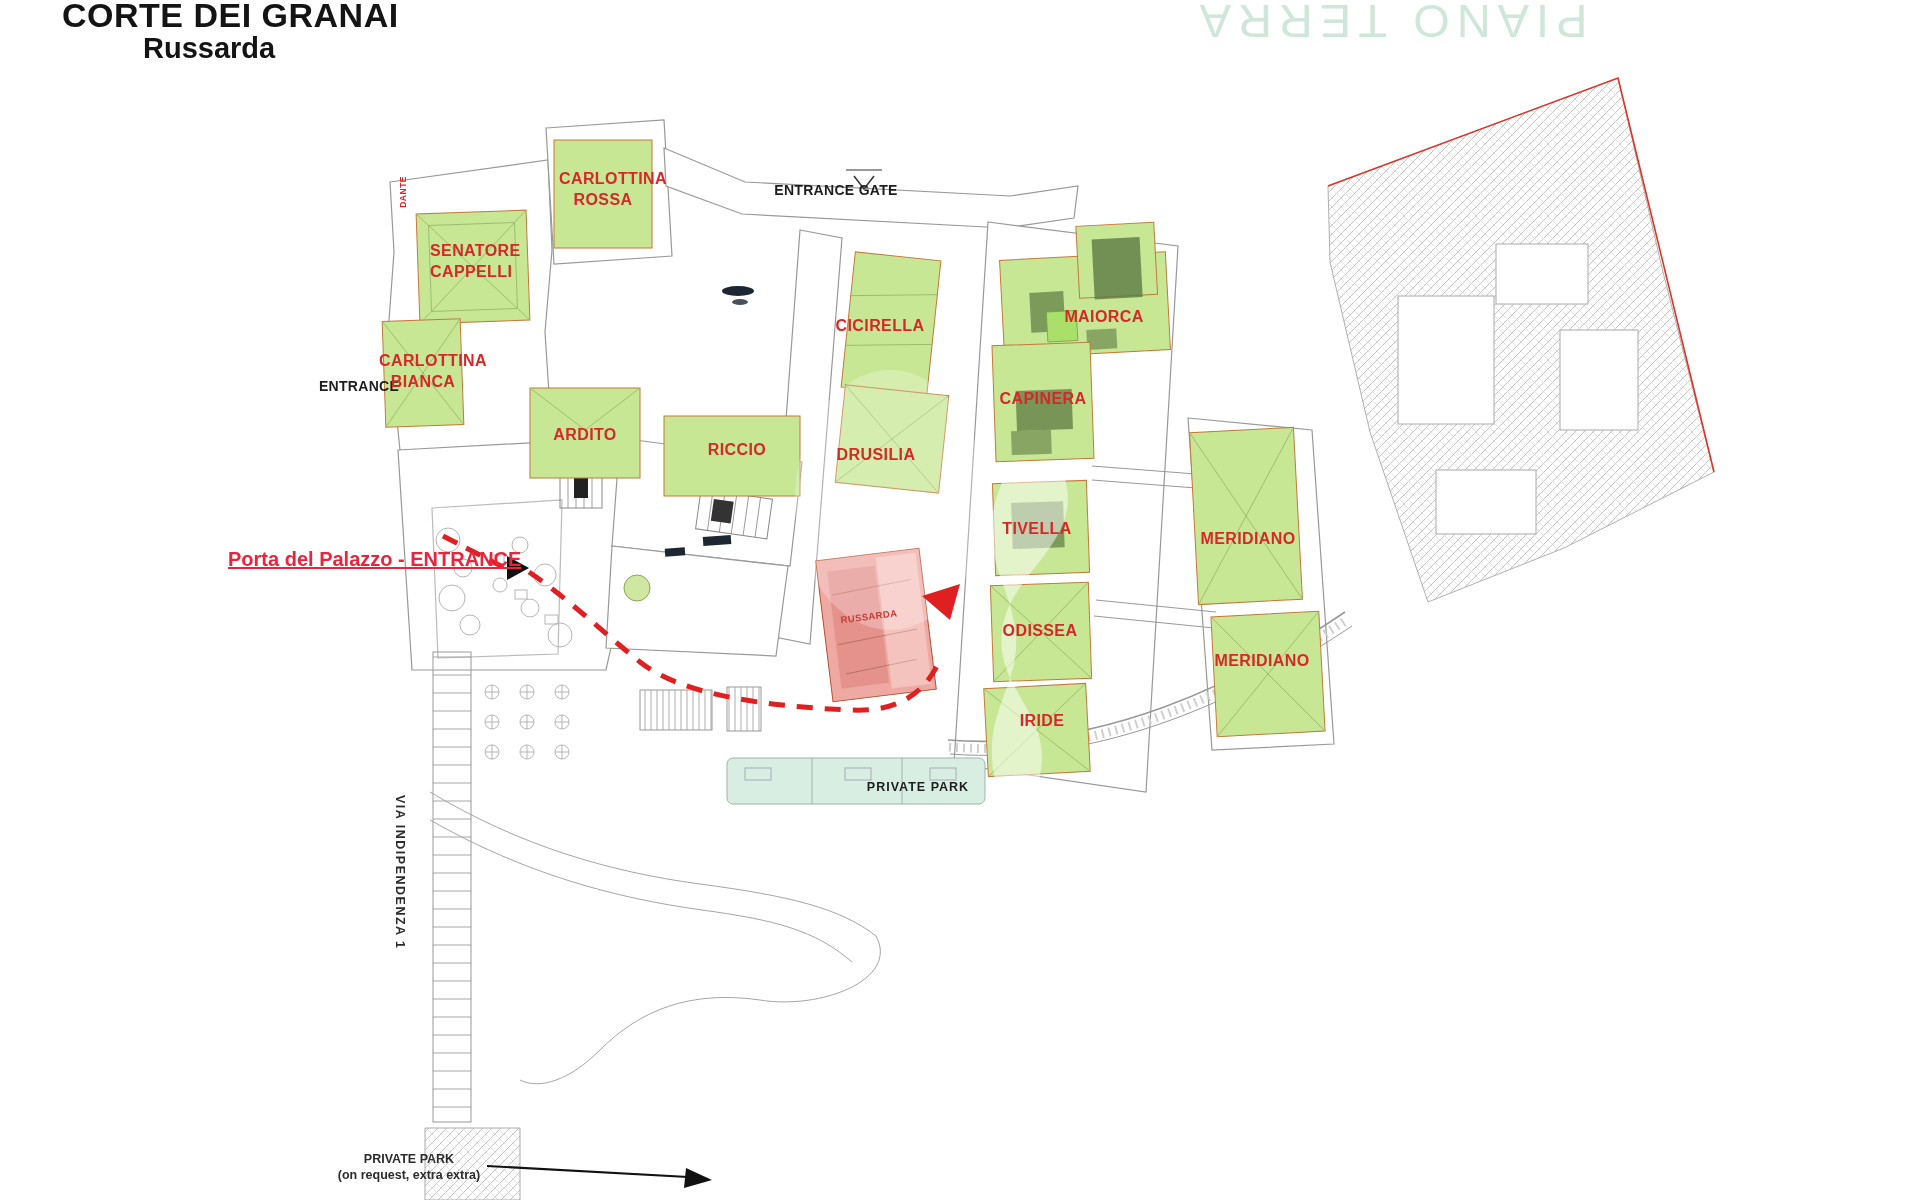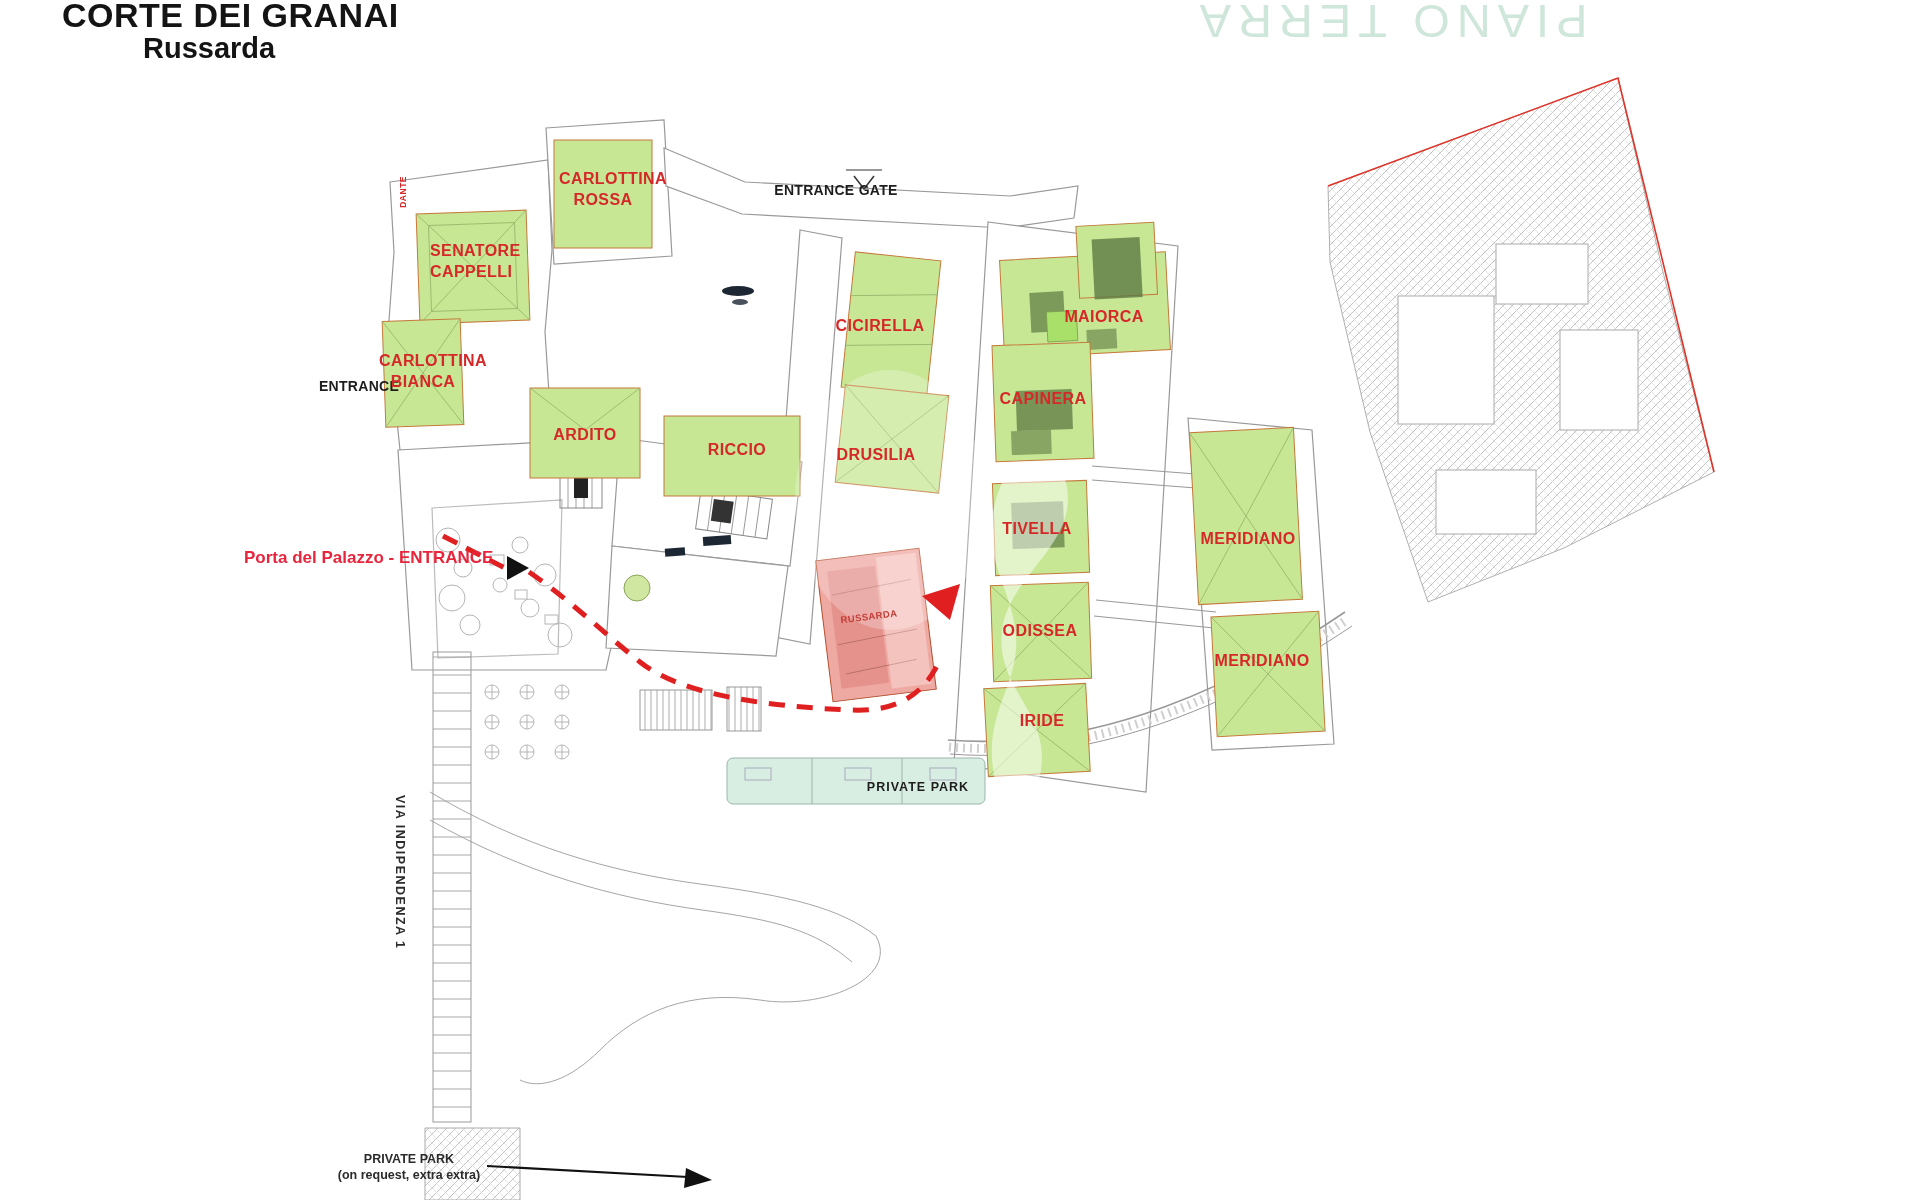--- a/index.html
+++ b/index.html
@@ -9,21 +9,21 @@
   .lbl{position:absolute;}
   .apt{position:absolute;transform:translate(-50%,-50%);color:#d62828;font-weight:bold;
        font-size:16px;text-align:center;line-height:1.3;letter-spacing:.4px;width:88px;}
   .title{left:62px;top:-4px;font-size:34px;font-weight:bold;color:#141414;letter-spacing:.5px;}
   .subtitle{left:143px;top:32px;font-size:29px;font-weight:bold;color:#141414;}
   .floorwm{left:1188px;top:-6px;width:404px;font-size:47px;font-weight:400;color:#cfe6da;
            letter-spacing:7px;transform:rotate(180deg);text-align:center;white-space:nowrap;}
   .blk{font-weight:bold;color:#1d1d1d;white-space:nowrap;transform:translate(-50%,-50%);}
   .entgate{left:836px;top:163px;font-size:14px;letter-spacing:.3px;margin-top:27px;}
   .entr{left:359px;top:386px;font-size:14px;letter-spacing:.3px;}
-  .porta{left:244px;top:548px;font-size:17px;font-weight:600;color:#e8253c;white-space:nowrap;}
+  .porta{left:228px;top:548px;font-size:20px;font-weight:600;color:#e8253c;white-space:nowrap;text-decoration:underline;}
   .ppark{left:918px;top:787px;font-size:12.5px;letter-spacing:1px;}
   .pnote{left:409px;top:1168px;transform:translate(-50%,-50%);text-align:center;
          font-size:12.5px;font-weight:bold;color:#2b2b2b;line-height:1.25;white-space:nowrap;}
   .via{left:393px;top:795px;writing-mode:vertical-rl;font-size:12.5px;font-weight:bold;
        color:#2b2b2b;letter-spacing:1.5px;white-space:nowrap;}
   .dante{left:398px;top:176px;writing-mode:vertical-rl;transform:rotate(180deg);
          font-size:8.5px;font-weight:bold;color:#d62828;letter-spacing:.5px;}
   .russ{color:#c43c36;font-size:9.5px;transform:translate(-50%,-50%) rotate(-7deg);width:80px;}
 </style>
 </head>

